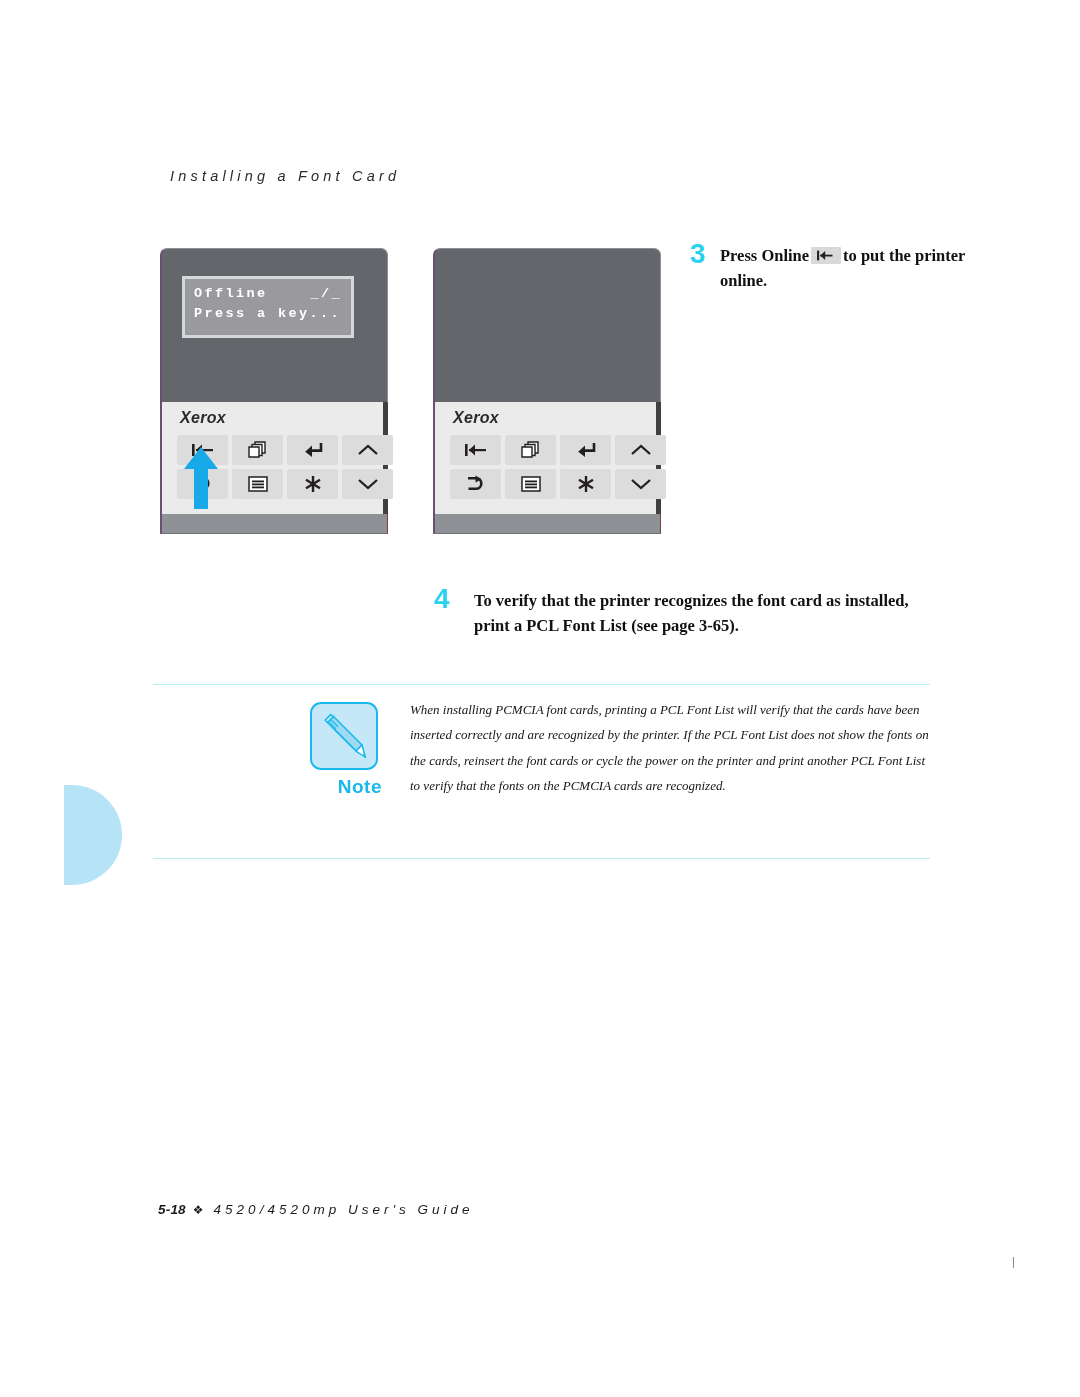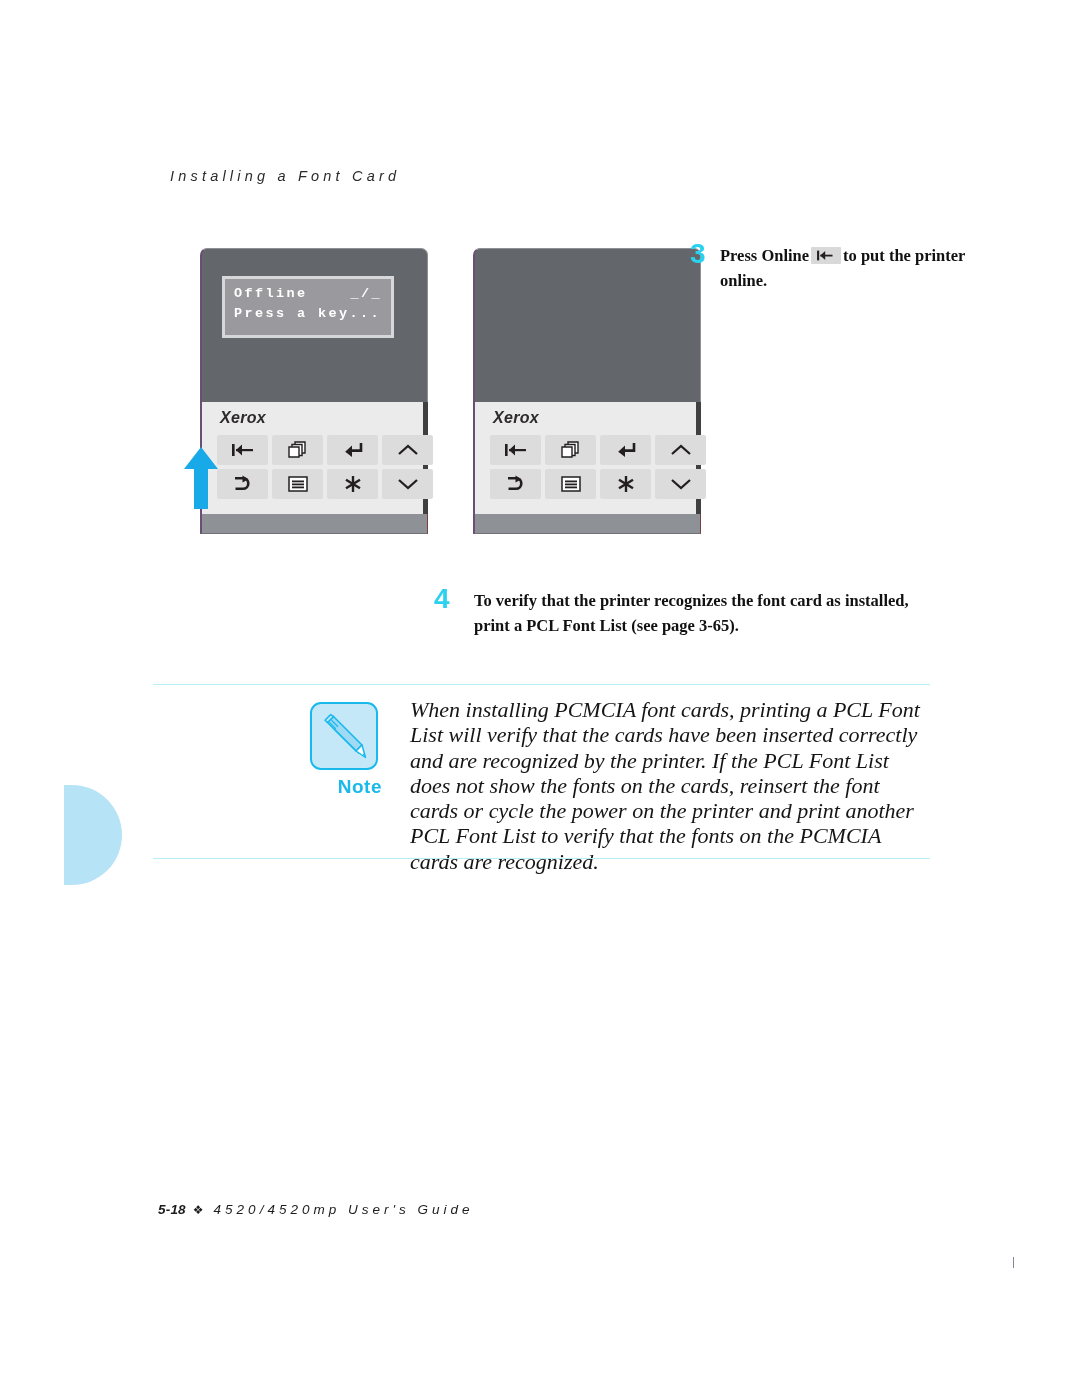--- a/index.html
+++ b/index.html
@@ -37,21 +37,20 @@
     letter-spacing: 4.2px;
     color: #2b2b2b;
     white-space: nowrap;
   }
 
   
   .panel {
     position: absolute;
     width: 228px;
     height: 283px;
-    margin-left: 40px;
   }
   .panel-1 { left: 160px; top: 248px; }
   .panel-2 { left: 433px; top: 248px; }
 
   .panel-body {
     position: absolute;
     left: 0; top: 0;
     width: 228px;
     height: 283px;
     background: #63666b;
@@ -236,21 +235,21 @@
     letter-spacing: 0.5px;
   }
 
   .note-text {
     position: absolute;
     left: 410px;
     top: 697px;
     width: 520px;
     font-family: "Liberation Serif", serif;
     font-style: italic;
-    font-size: 22px;
+    font-size: 13px;
     line-height: 25.3px;
     color: #151515;
   }
 
   
   .footer {
     position: absolute;
     left: 158px;
     top: 1200px;
     white-space: nowrap;

